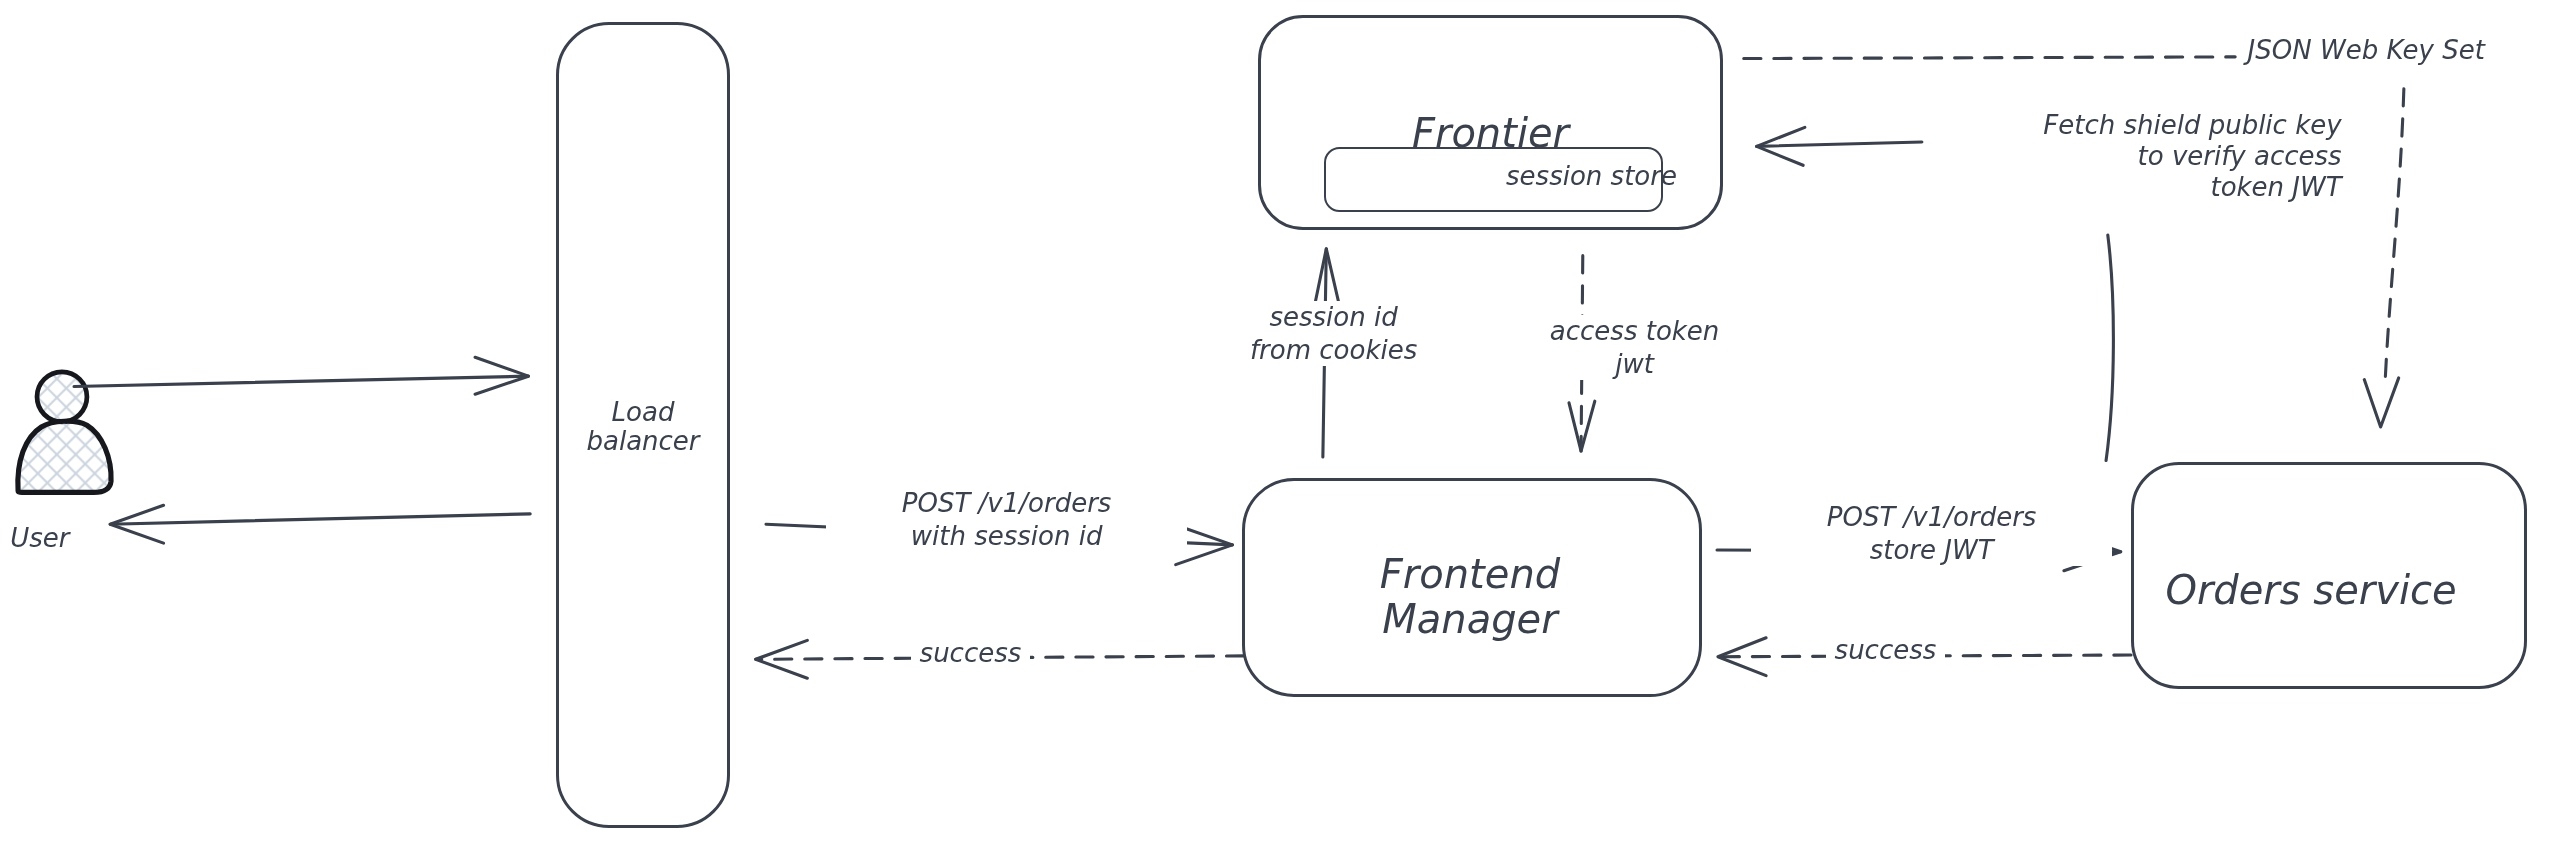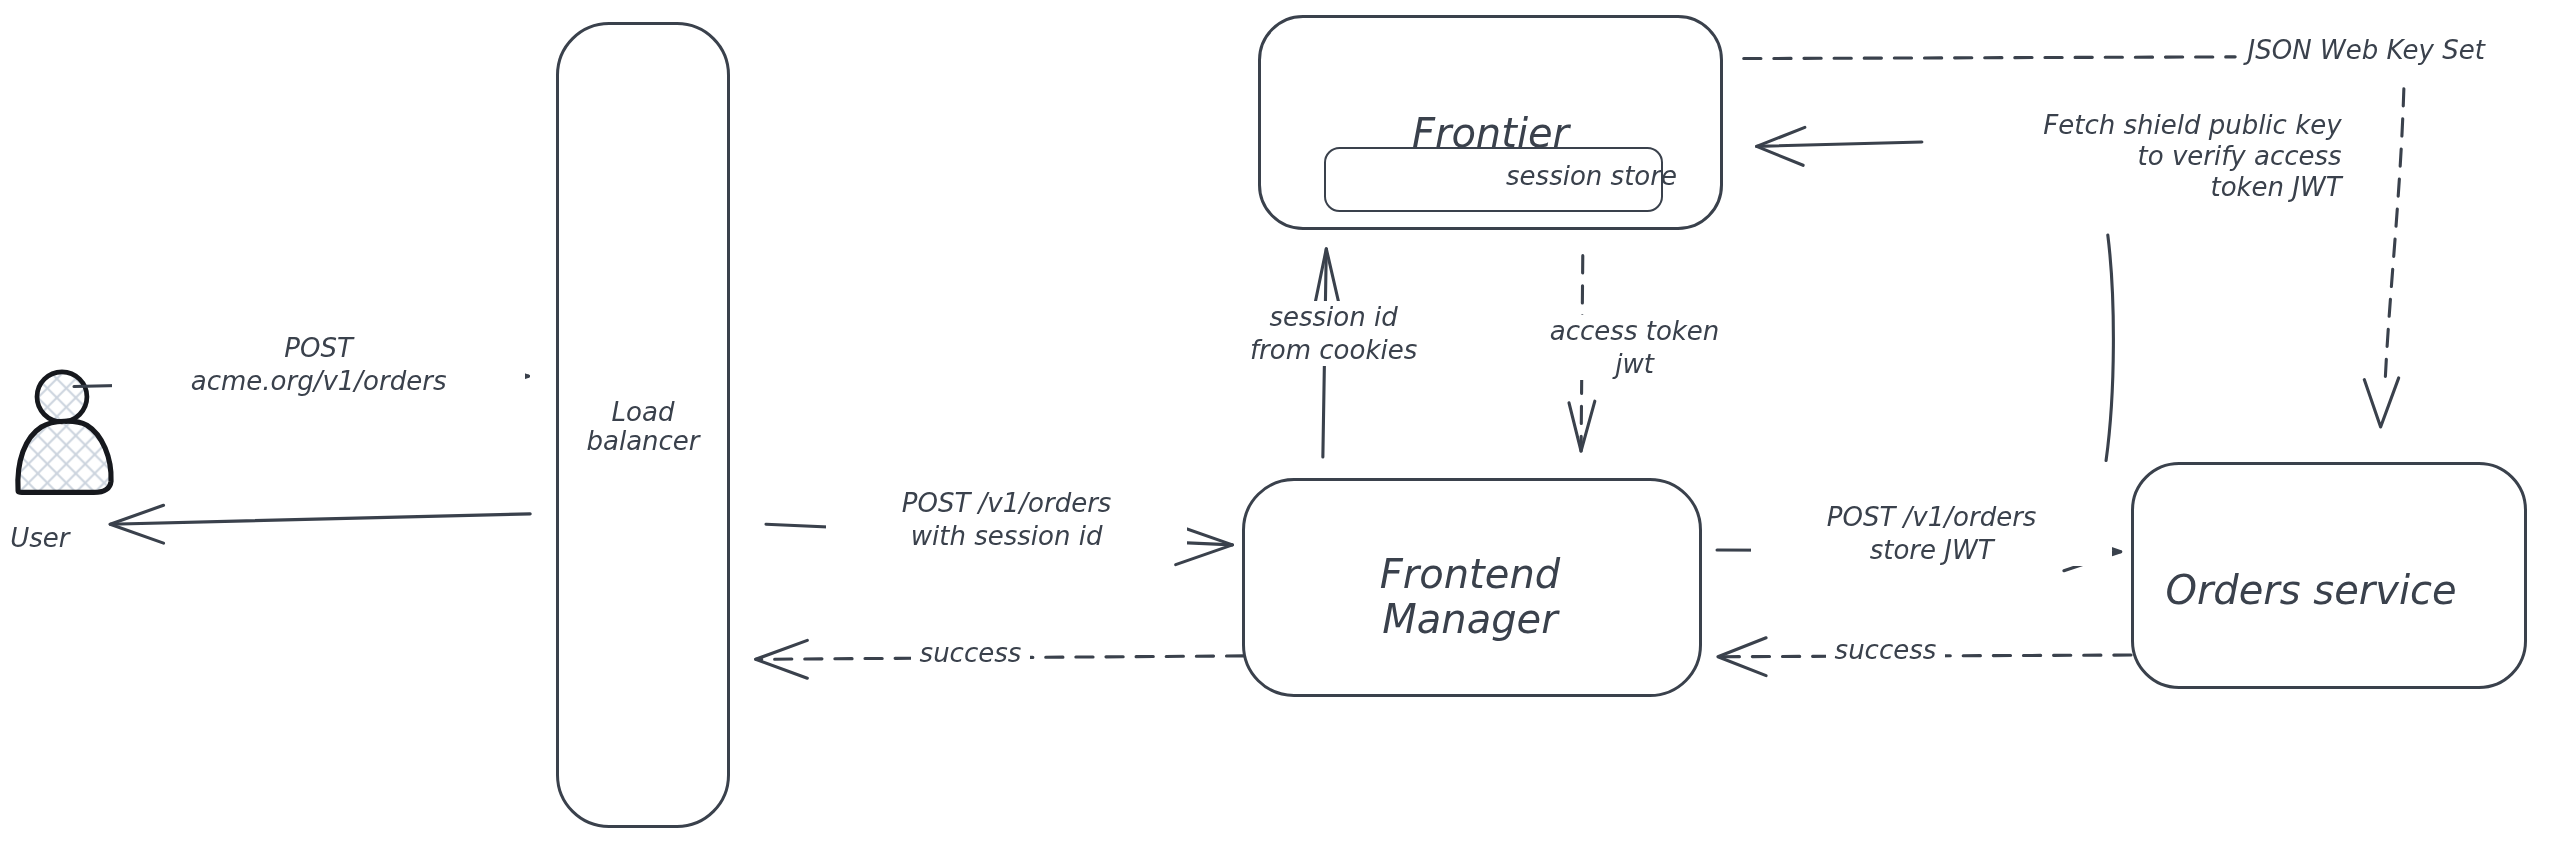--- a/index.html
+++ b/index.html
@@ -133,24 +133,20 @@
 
   <div class="nlabel f40" style="left:1388px;width:407px;top:160px;">session store</div>
 
   <div class="nlabel f42 lh11" style="left:1242px;width:456px;top:552px;font-style:italic;">
     <div>Frontend</div>
     <div>Manager</div>
   </div>
 
   <div class="nlabel f42" style="left:2131px;width:360px;top:565px;">Orders service</div>
 
-  <div class="elabel f40" style="left:112px;width:396px;top:332px;">
-    <div>POST</div>
-    <div>acme.org/v1/orders</div>
-  </div>
 
   <div class="elabel f40" style="left:826px;width:344px;top:487px;">
     <div>POST /v1/orders</div>
     <div>with session id</div>
   </div>
 
   <div class="elabel f40" style="left:911px;top:637px;">success</div>
 
   <div class="elabel f40" style="left:1196px;width:258px;top:301px;">
     <div>session id</div>

